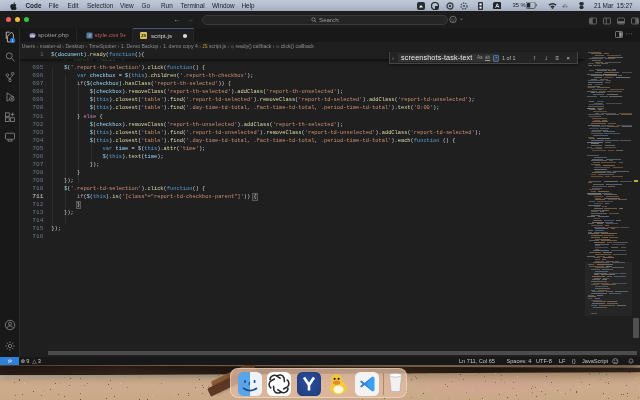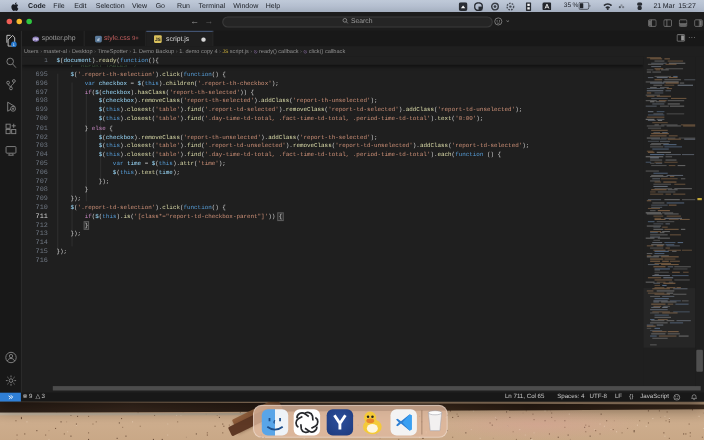--- a/index.html
+++ b/index.html
@@ -255,20 +255,32 @@
 <div class="cl" style="top:118.43px"><span class="ln">708</span><span class="ct"><i style="color:#d4d4d4">&nbsp;&nbsp;&nbsp;&nbsp;&nbsp;&nbsp;&nbsp;&nbsp;}</i></span></div>
 <div class="cl" style="top:126.49px"><span class="ln">709</span><span class="ct"><i style="color:#d4d4d4">&nbsp;&nbsp;&nbsp;&nbsp;});</i></span></div>
 <div class="cl" style="top:134.55px"><span class="ln">710</span><span class="ct"><i style="color:#d4d4d4">&nbsp;&nbsp;&nbsp;&nbsp;</i><i style="color:#9cdcfe">$</i><i style="color:#d4d4d4">(</i><i style="color:#ce9178">'.report-td-selection'</i><i style="color:#d4d4d4">).</i><i style="color:#dcdcaa">click</i><i style="color:#d4d4d4">(</i><i style="color:#569cd6">function</i><i style="color:#d4d4d4">()&nbsp;{</i></span></div>
 <div class="cl" style="top:142.61px"><span class="ln cur">711</span><span class="ct"><i style="color:#d4d4d4">&nbsp;&nbsp;&nbsp;&nbsp;&nbsp;&nbsp;&nbsp;&nbsp;</i><i style="color:#c586c0">if</i><i style="color:#d4d4d4">(</i><i style="color:#9cdcfe">$</i><i style="color:#d4d4d4">(</i><i style="color:#569cd6">this</i><i style="color:#d4d4d4">).</i><i style="color:#dcdcaa">is</i><i style="color:#d4d4d4">(</i><i style="color:#ce9178">'[class*="report-td-checkbox-parent"]'</i><i style="color:#d4d4d4">))&nbsp;</i><i class="brk">{</i></span></div>
 <div class="cl" style="top:150.67px"><span class="ln">712</span><span class="ct"><i style="color:#d4d4d4">&nbsp;&nbsp;&nbsp;&nbsp;&nbsp;&nbsp;&nbsp;&nbsp;</i><i class="brk">}</i></span></div>
 <div class="cl" style="top:158.73px"><span class="ln">713</span><span class="ct"><i style="color:#d4d4d4">&nbsp;&nbsp;&nbsp;&nbsp;});</i></span></div>
 <div class="cl" style="top:166.79px"><span class="ln">714</span><span class="ct"></span></div>
 <div class="cl" style="top:174.85px"><span class="ln">715</span><span class="ct"><i style="color:#d4d4d4">});</i></span></div>
 <div class="cl" style="top:182.91px"><span class="ln">716</span><span class="ct"></span></div>
         <div id="sticky"><span style="position:absolute;left:0;width:24px;text-align:right;color:#6e7681">1</span><span style="position:absolute;left:31.8px"><i style="color:#9cdcfe">$</i><i style="color:#d4d4d4">(</i><i style="color:#9cdcfe">document</i><i style="color:#d4d4d4">).</i><i style="color:#dcdcaa">ready</i><i style="color:#d4d4d4">(</i><i style="color:#569cd6">function</i><i style="color:#d4d4d4">(){</i></span></div>
+        <div id="find">
+<span style="position:absolute;left:2px;color:#8a8a8a;font-size:6px">›</span>
+<span class="inp">screenshots-task-text</span>
+<span style="position:absolute;left:87px;top:0;color:#9a9a9a;font-size:4.6px">Aa</span>
+<span style="position:absolute;left:95px;top:0;color:#9a9a9a;font-size:4.6px;text-decoration:underline">ab</span>
+<span style="position:absolute;left:102.5px;top:2.7px;width:6.6px;height:6.6px;border:1px solid #4d6c94;border-radius:1px;background:#2b4059;color:#c8c8c8;font-size:4.4px;line-height:5.5px;text-align:center">.*</span>
+<span style="position:absolute;left:112px;color:#bbb">1 of 1</span>
+<span style="position:absolute;left:143px;color:#ccc;font-size:6.5px">↑</span>
+<span style="position:absolute;left:154.5px;color:#ccc;font-size:6.5px">↓</span>
+<span style="position:absolute;left:165.5px;color:#ccc;font-size:6px">≡</span>
+<span style="position:absolute;left:176.5px;color:#ccc;font-size:6px">×</span>
+</div>
       </div>
       <svg class="abs" style="left:614.5px;top:20.3px" width="8" height="7" viewBox="0 0 16 14">
         <rect x="1" y="1" width="14" height="12" rx="1.5" fill="none" stroke="#9a9a9a" stroke-width="1.4"></rect>
         <rect x="8.5" y="2.5" width="5" height="9" fill="#9a9a9a"></rect>
       </svg>
 <span class="abs" style="left:625.5px;top:18.5px;color:#9a9a9a;font-size:7px;letter-spacing:.5px">⋯</span>
       <div id="mm">
         <div style="position:absolute;left:3.2px;top:1.00px;width:13px;height:1px;background:#a87e55;opacity:0.53"></div>
 <div style="position:absolute;left:5.6px;top:2.70px;width:11px;height:1px;background:#a87e55;opacity:0.59"></div>
 <div style="position:absolute;left:19.4px;top:2.70px;width:5px;height:1px;background:#a87e55;opacity:0.62"></div>

